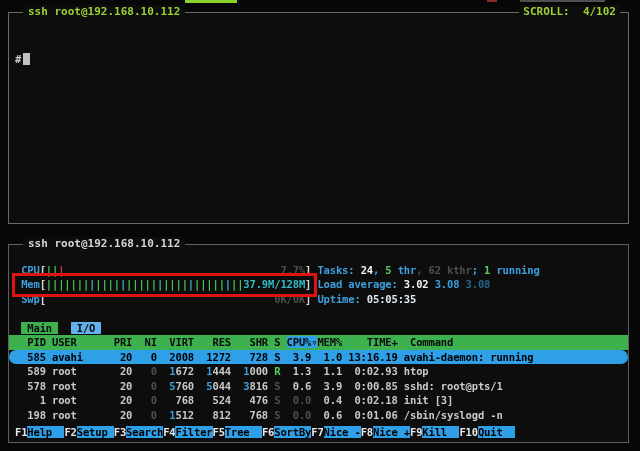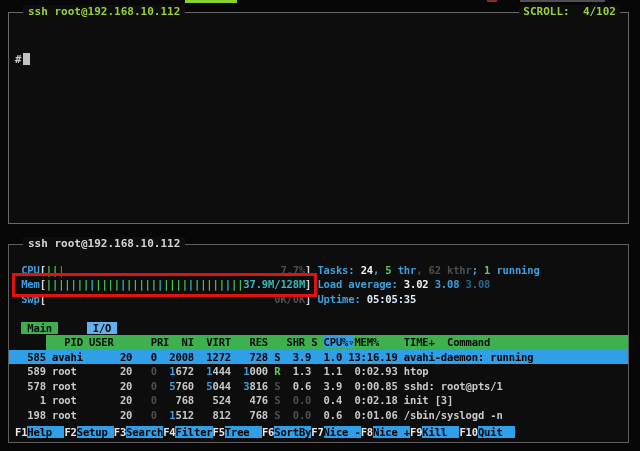--- a/index.html
+++ b/index.html
@@ -40,27 +40,27 @@
   .cursor{display:inline-block;width:7px;height:12px;background:var(--cursor);
     vertical-align:-2px;margin-left:2px;}
 
   .c-lbl{color:var(--azure);text-align:center;} .c-blu{color:var(--azure);} .c-cy{color:var(--azure);}
   .c-bw{color:var(--bold-white);text-align:right;} .c-grn{color:var(--green-text);}
   .c-dim{color:var(--dim);} .c-dimblu{color:var(--load3);}
   .c-up{color:var(--uptime);text-align:center;} .c-teal{color:var(--teal);}
   .c-red{color:var(--red-bar);} .c-brk{color:var(--bracket);}
   .bar-green{color:#4cc152;} .bar-cyan{color:var(--teal);}
 
-  .hdr{background:var(--green-bg);margin-left:37px;}
+  .hdr{background:var(--green-bg);}
   .hdr span{color:#0a0a0a;}
   .hdr .hdr-sort{background:var(--azure-bg);}
-  .sel{background:var(--azure-bg);}
+  .sel{background:var(--azure-bg);border-radius:7px;}
   .sel span{color:#000 !important;}
   .tab-main{background:var(--green-bg);color:#0a0a0a;}
-  .tab-io{background:var(--tab-io-bg);color:#0a0a0a;margin-left:16px;}
+  .tab-io{background:var(--tab-io-bg);color:#0a0a0a;}
 
   .fbar{position:absolute;left:6px;bottom:3px;font-size:10.5px;letter-spacing:-0.15px;
     line-height:13px;white-space:pre;}
   .fk{color:#e8e8e8;}
   .fl{background:var(--azure-bg);color:#000;text-align:right;}
 
   .annotation-box{position:absolute;left:12px;top:273px;width:299px;height:18px;
     border:3px solid var(--annotation);pointer-events:none;}
 </style>
 </head>

